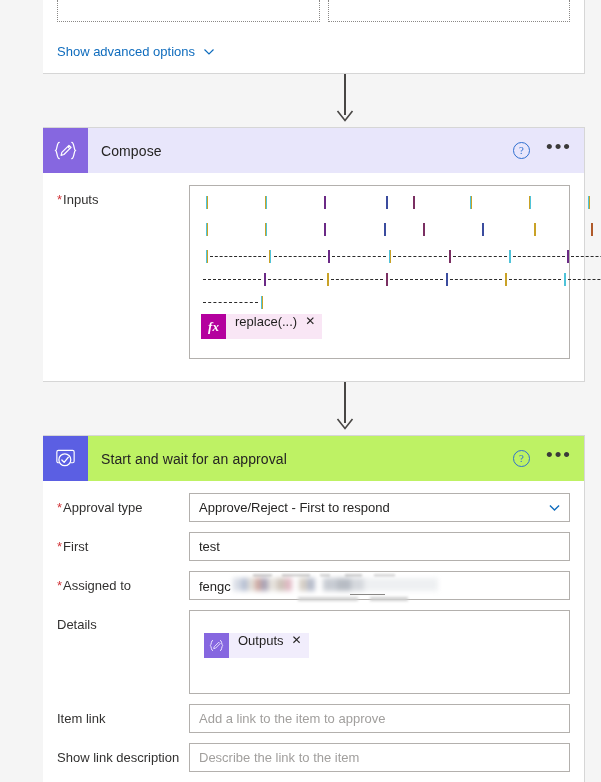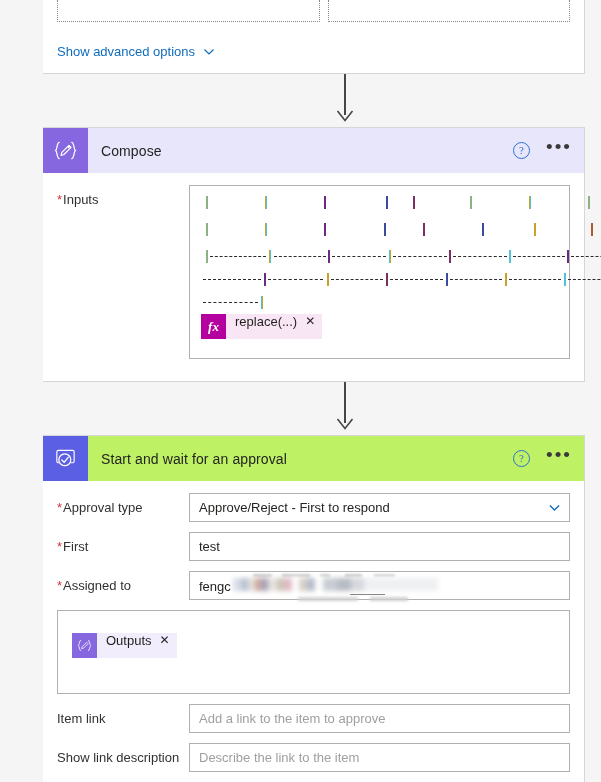--- a/index.html
+++ b/index.html
@@ -475,20 +475,21 @@
               <span>fengc</span>
               <span class="blur-patch" style="width:205px"></span>
             </span>
             <span class="blur-bot-marks"></span>
             <span class="blur-underline"></span>
           </div>
         </div>
       </div>
 
       <div class="field-row">
+        <div class="field-label">Details</div>
         <div class="field-control">
           <div class="bigbox details">
             <div class="chip">
               <div class="chip-icon compose">
                 <svg viewBox="0 0 26 26" width="17" height="17">
                   <path d="M7 5 C4.8 5 5.2 12 3.6 13 C5.2 14 4.8 21 7 21" fill="none" stroke="#efe9ff" stroke-width="1.5" stroke-linecap="round"></path>
                   <path d="M19 5 C21.2 5 20.8 12 22.4 13 C20.8 14 21.2 21 19 21" fill="none" stroke="#efe9ff" stroke-width="1.5" stroke-linecap="round"></path>
                   <path d="M16.4 8 L9.4 15 L8.7 17.8 L11.5 17.1 L18.5 10.1 Z" fill="none" stroke="#efe9ff" stroke-width="1.4" stroke-linejoin="round"></path>
                 </svg>
               </div>

